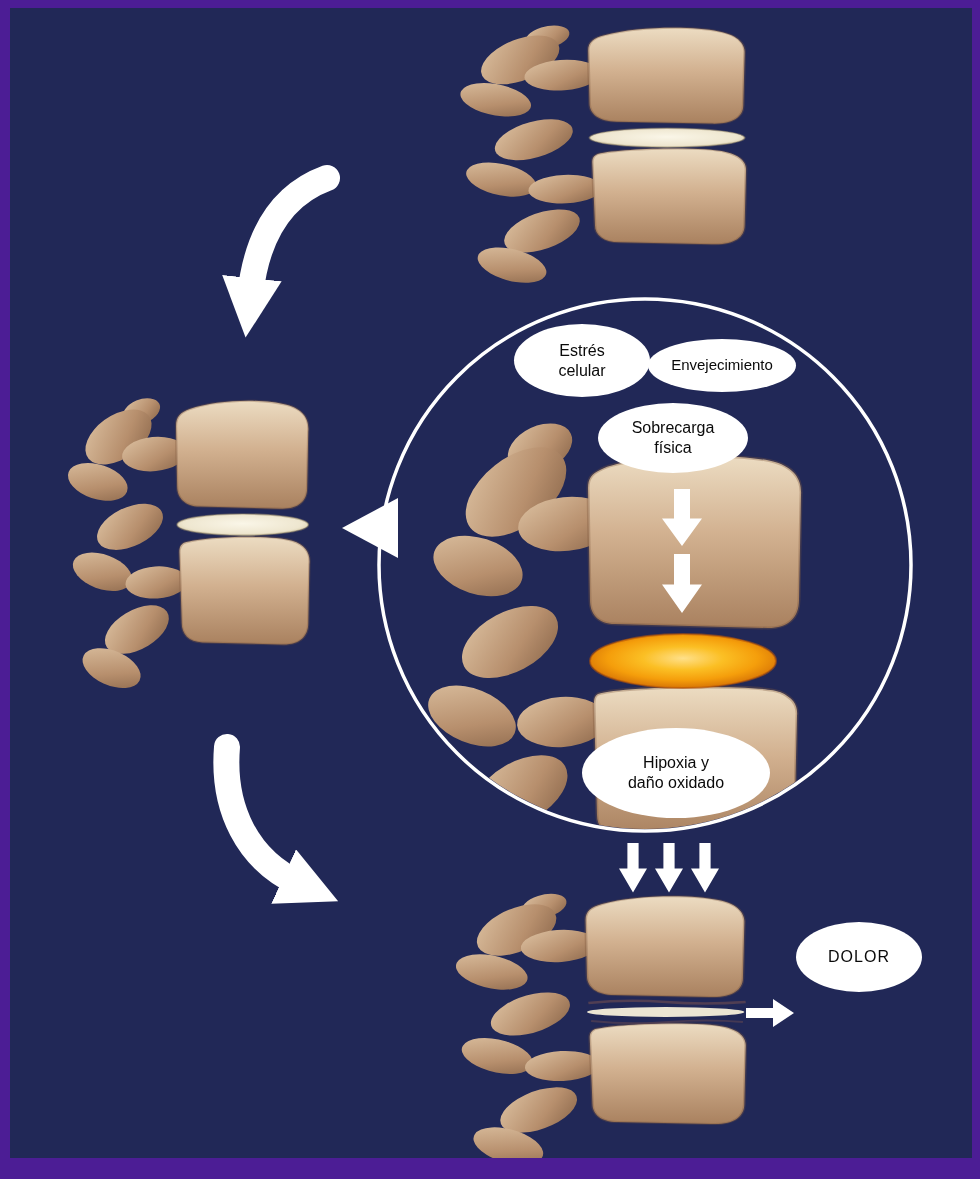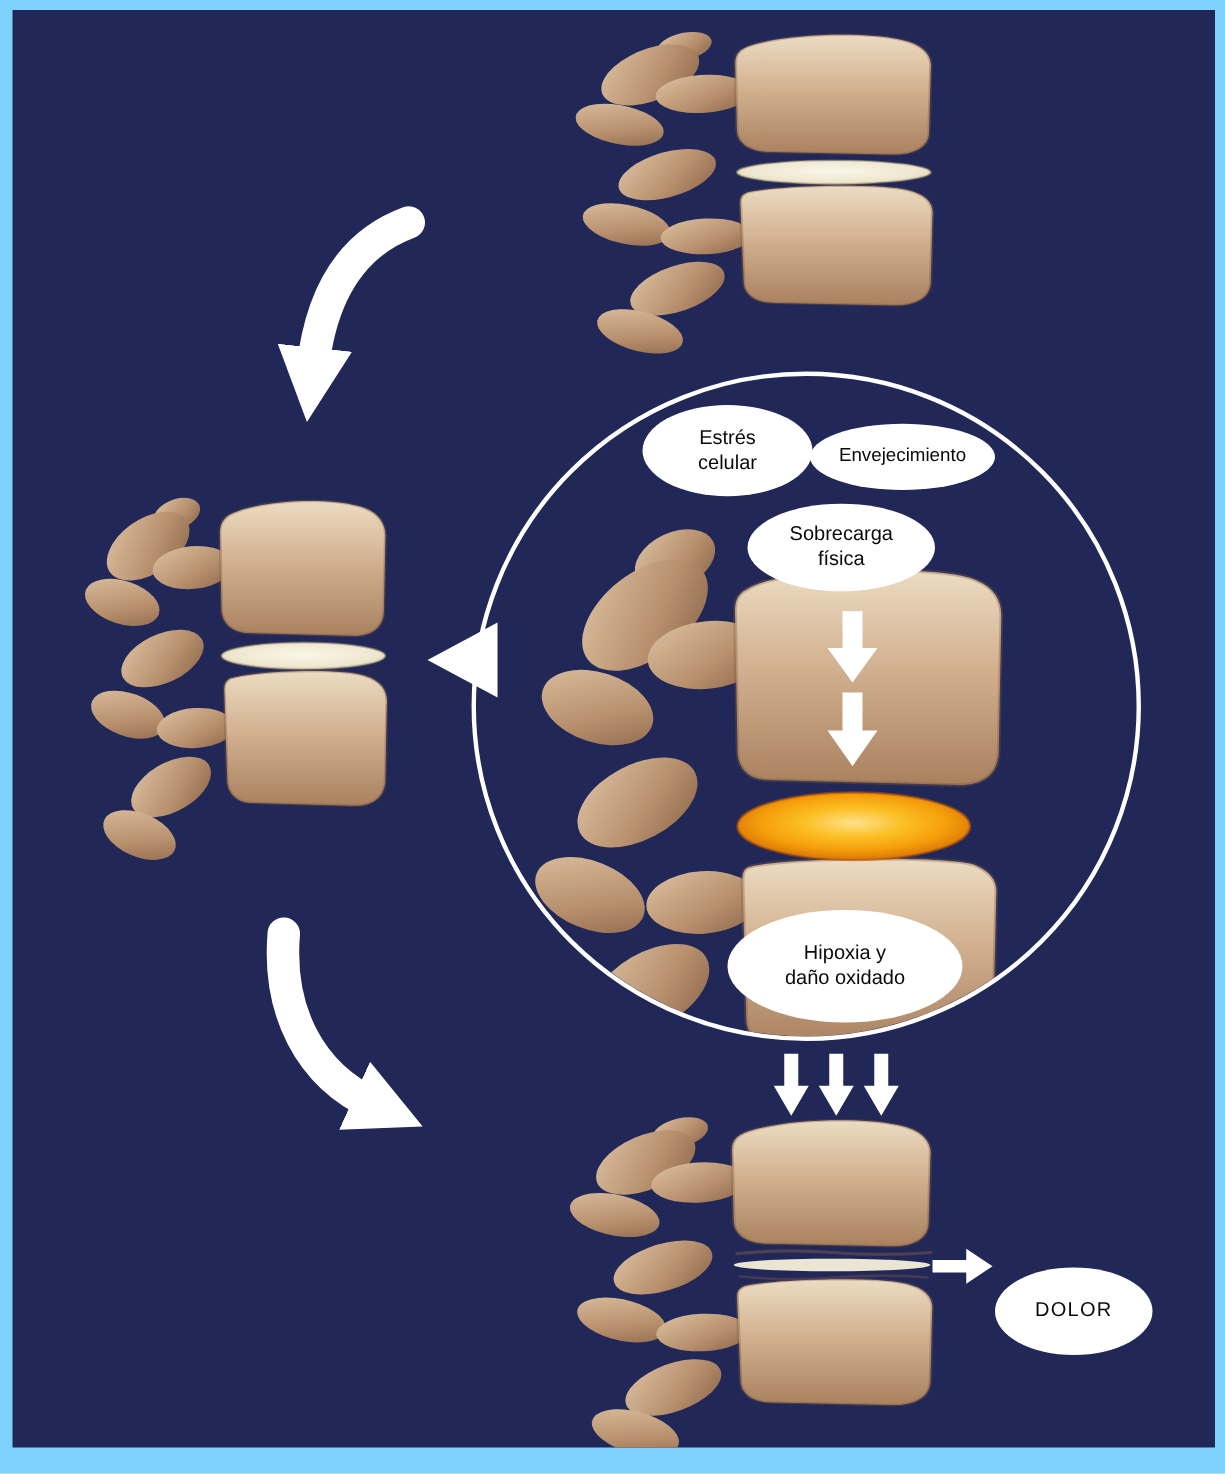--- a/index.html
+++ b/index.html
@@ -1,17 +1,17 @@
 <!DOCTYPE html>
 <html><head>
 <meta charset="utf-8">
 <style>
   html,body{margin:0;padding:0;background:#ffffff;}
   .stage{
-    position:relative;width:980px;height:1179px;background:#7dd3fc;
+    position:relative;width:980px;height:1179px;background:#4c1d95;
     font-family:"Liberation Sans",sans-serif;overflow:hidden;
   }
   .panel{position:absolute;left:10px;top:8px;width:962px;height:1150px;background:#212857;}
   svg.art{position:absolute;left:0;top:0;display:block;}
   .callout{
     position:absolute;background:#ffffff;border-radius:50%;
     display:flex;flex-direction:column;align-items:center;justify-content:center;
     text-align:center;color:#0a0a0a;line-height:1.25;font-size:16px;
   }
   .callout span{display:block;}
@@ -155,16 +155,16 @@
   <div class="callout" style="left:598px;top:403px;width:150px;height:70px;">
     <span>Sobrecarga</span>
     <span>física</span>
   </div>
 
   <div class="callout" style="left:582px;top:728px;width:188px;height:90px;">
     <span>Hipoxia y</span>
     <span>daño oxidado</span>
   </div>
 
-  <div class="callout dolor" style="left:796px;top:1014px;width:126px;height:70px;justify-content:center;">
+  <div class="callout dolor" style="left:796px;top:922px;width:126px;height:70px;justify-content:center;">
     <span>DOLOR</span>
   </div>
 </div>
 
 </body></html>

